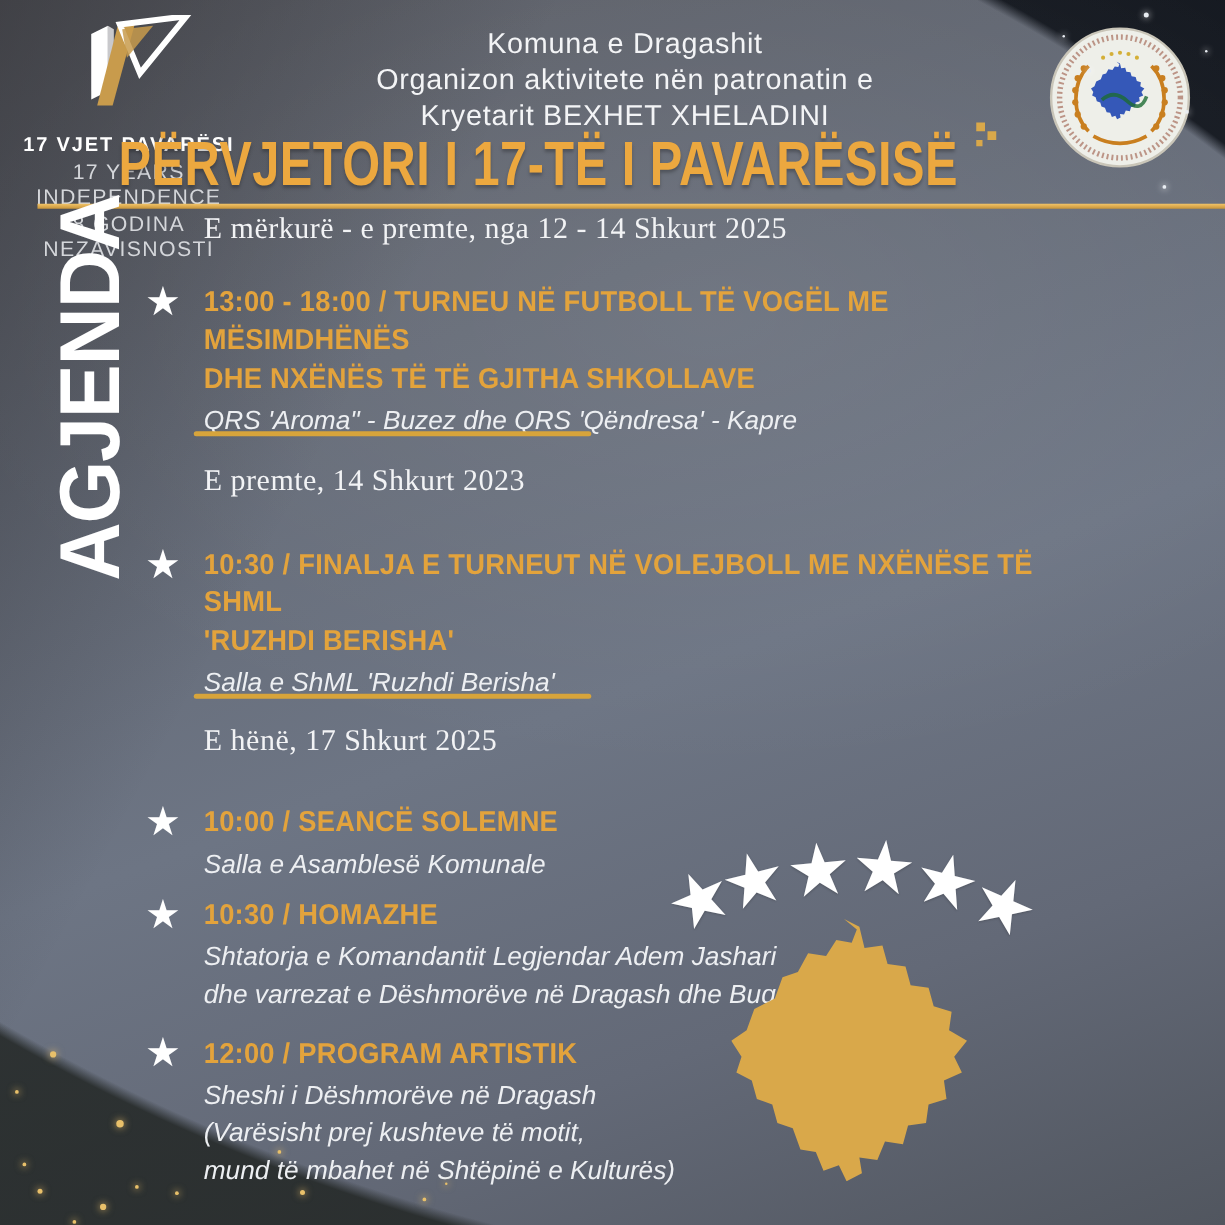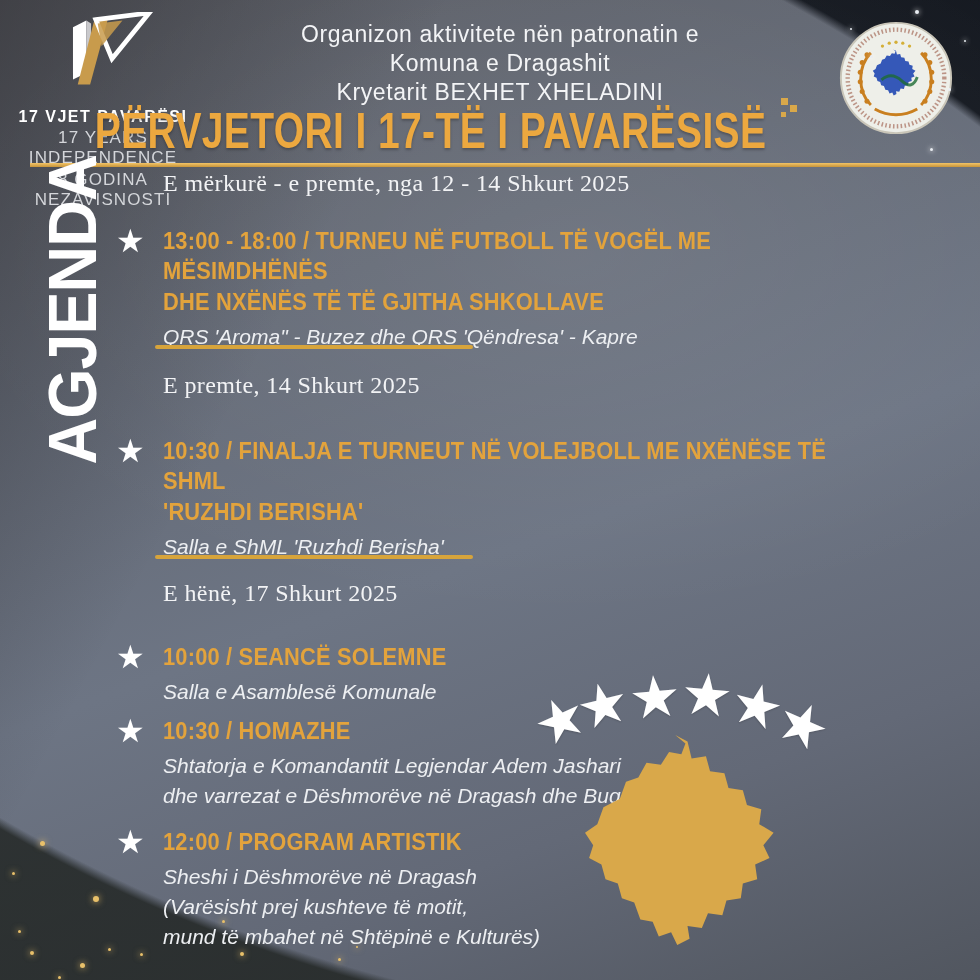--- a/index.html
+++ b/index.html
@@ -55,22 +55,22 @@
     <path d="M58,8 L114,1 L75,49 Z" fill="none" stroke="#ffffff" stroke-width="5" stroke-linejoin="miter"></path>
     <polygon points="60,12 86,9 64,36" fill="#C89B4C" opacity="0.85"></polygon>
   </svg>
   <div class="abs logo-text">
     <div class="l1">17 VJET PAVARËSI</div>
     <div class="l2">17 YEARS INDEPENDENCE</div>
     <div class="l3">8 GODINA NEZAVISNOSTI</div>
   </div>
 
   <div class="abs org">
+    <div>Komuna e Dragashit</div>
     <div>Organizon aktivitete nën patronatin e</div>
-    <div>Komuna e Dragashit</div>
     <div>Kryetarit BEXHET XHELADINI</div>
   </div>
 
   <svg class="abs" style="left:838px;top:20px;" width="116" height="116" viewBox="0 0 120 120">
     <circle cx="60" cy="60" r="57" fill="#EEEFE9" stroke="#C9C5B8" stroke-width="2"></circle>
     <circle cx="60" cy="60" r="50" fill="none" stroke="#8A3A24" stroke-width="4.5" stroke-dasharray="1.6,2.4" opacity="0.5"></circle>
     <path d="M34,88 C20,74 20,48 34,34" stroke="#C97F1F" fill="none" stroke-width="3"></path>
     <path d="M86,88 C100,74 100,48 86,34" stroke="#C97F1F" fill="none" stroke-width="3"></path>
     <g fill="#C97F1F">
       <circle cx="30" cy="84" r="2.6"></circle>
@@ -113,21 +113,21 @@
 
   <div class="abs date" style="top:170px;">E mërkurë - e premte, nga 12 - 14 Shkurt 2025</div>
   <div class="abs item" style="top:226px;">
     <span class="bullet">★</span>
     <span class="ttl">13:00 - 18:00 / TURNEU NË FUTBOLL TË VOGËL ME MËSIMDHËNËS
 DHE NXËNËS TË TË GJITHA SHKOLLAVE</span>
     <div class="loc">QRS 'Aroma" - Buzez dhe QRS 'Qëndresa' - Kapre</div>
   </div>
   <div class="abs divider" style="top:345px;"></div>
 
-  <div class="abs date" style="top:372px;">E premte, 14 Shkurt 2025</div>
+  <div class="abs date" style="top:372px;">E premte, 14 Shkurt 2023</div>
   <div class="abs item" style="top:436px;">
     <span class="bullet">★</span>
     <span class="ttl">10:30 / FINALJA E TURNEUT NË VOLEJBOLL ME NXËNËSE TË SHML
 'RUZHDI BERISHA'</span>
     <div class="loc">Salla e ShML 'Ruzhdi Berisha'</div>
   </div>
   <div class="abs divider" style="top:555px;"></div>
 
   <div class="abs date" style="top:580px;text-align:center;">E hënë, 17 Shkurt 2025</div>
   <div class="abs item" style="top:642px;">

